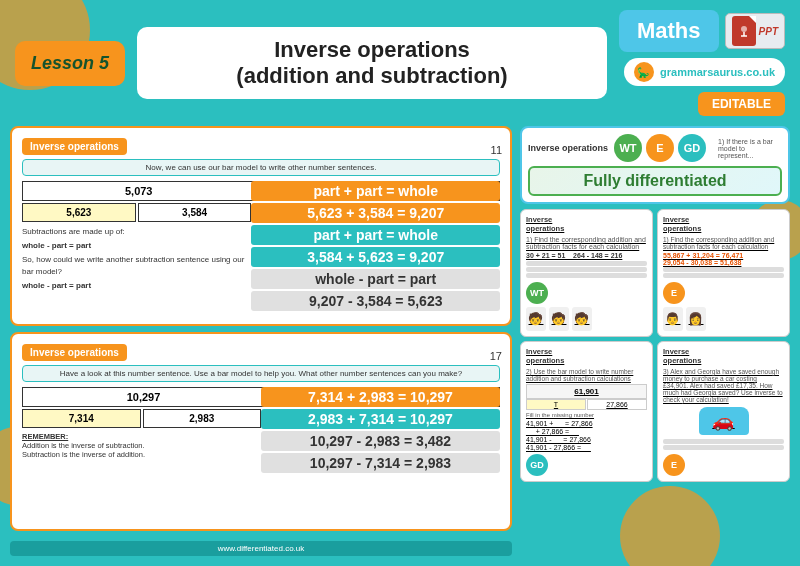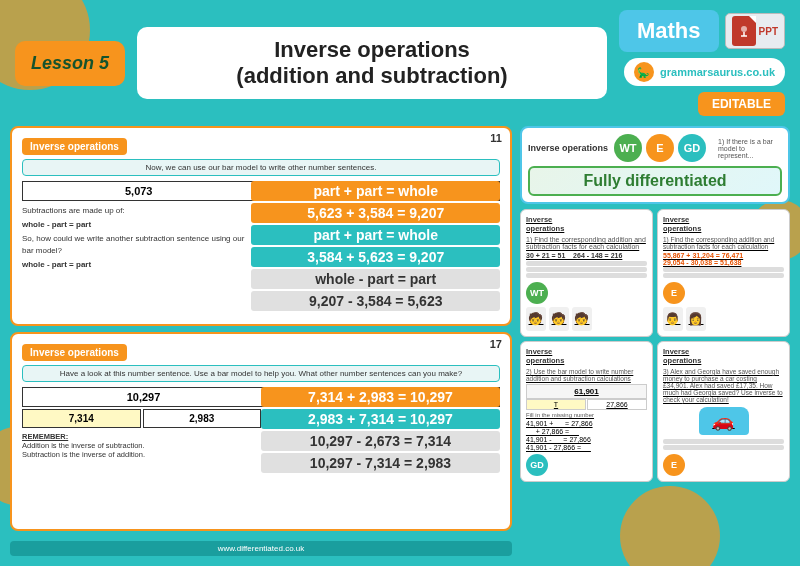--- a/index.html
+++ b/index.html
@@ -173,24 +173,24 @@
       border-radius: 8px;
       border: 2px solid #f7941d;
       padding: 8px 10px;
       flex: 1;
       position: relative;
       overflow: hidden;
     }
 
     .slide-number {
       position: absolute;
-      top: 4px;
+      top: 16px;
       right: 8px;
       font-size: 11px;
-      font-weight: 700;
+      font-weight: 400;
       color: #333;
     }
 
     .slide-title {
       background: #f7941d;
       color: white;
       font-size: 10px;
       font-weight: 700;
       padding: 3px 8px;
       border-radius: 4px;
@@ -462,21 +462,21 @@
       <h1>
         <span>Inverse operations</span><br>
         <span>(addition and subtraction)</span>
       </h1>
     </div>
 
     <div class="right-badges">
       <div class="top-badges-row">
         <div class="subject-badge">Maths</div>
 
-        <div style="display:flex;flex-direction:column;align-items:center;gap:2px;">
+        <div style="display:flex;flex-direction:column;align-items:center;gap:2px;font-style:italic;">
           <div style="background:#e8ecf0;border:1.5px solid #bbb;border-radius:5px;padding:2px 6px;display:flex;align-items:center;gap:3px;">
             <div style="width:24px;height:30px;background:#c0392b;border-radius:3px;position:relative;display:flex;align-items:center;justify-content:center;">
               <div style="position:absolute;top:0;right:0;width:0;height:0;border-style:solid;border-width:0 7px 7px 0;border-color:transparent white transparent transparent;"></div>
               <svg width="14" height="14" viewBox="0 0 14 14">
                 <circle cx="7" cy="5" r="3" fill="white" opacity="0.6"></circle>
                 <line x1="7" y1="8" x2="7" y2="12" stroke="white" stroke-width="1.5"></line>
                 <line x1="4" y1="12" x2="10" y2="12" stroke="white" stroke-width="1.5"></line>
               </svg>
             </div>
             <span style="font-size:10px;font-weight:700;color:#c0392b;">PPT</span>
@@ -508,20 +508,24 @@
           <div class="eq-item orange">5,623 + 3,584 = 9,207</div>
           <div class="eq-item teal">part + part = whole</div>
           <div class="eq-item teal">3,584 + 5,623 = 9,207</div>
           <div class="eq-item gray">whole - part = part</div>
           <div class="eq-item gray">9,207 - 3,584 = 5,623</div>
         </div>
 
         
         <div class="bar-model">
           <div class="bar-top">5,073</div>
+          <div class="bar-bottom">
+            <div class="bar-segment yellow">5,623</div>
+            <div class="bar-segment">3,584</div>
+          </div>
         </div>
 
         <div class="slide-text">
           <span>Subtractions are made up of:</span>
         </div>
         <div class="slide-text">
           <span class="bold">whole - part = part</span>
         </div>
         <div class="slide-text">
           <span>So, how could we write another subtraction sentence using our bar model?</span>
@@ -533,21 +537,21 @@
 
       <div class="slide">
         <div class="slide-title">Inverse operations</div>
         <div class="slide-number">17</div>
         <div class="slide-instruction">Have a look at this number sentence. Use a bar model to help you. What other number sentences can you make?</div>
 
         
         <div class="slide2-eq-block">
           <div class="eq-item orange">7,314 + 2,983 = 10,297</div>
           <div class="eq-item teal">2,983 + 7,314 = 10,297</div>
-          <div class="eq-item gray">10,297 - 2,673 = 7,314</div>
+          <div class="eq-item gray">10,297 - 2,983 = 3,482</div>
           <div class="eq-item gray">10,297 - 7,314 = 2,983</div>
         </div>
 
         
         <div class="bar-model">
           <div class="bar-top">10,297</div>
           <div class="bar-bottom">
             <div class="bar-segment yellow">7,314</div>
             <div class="bar-segment">2,983</div>
           </div>

